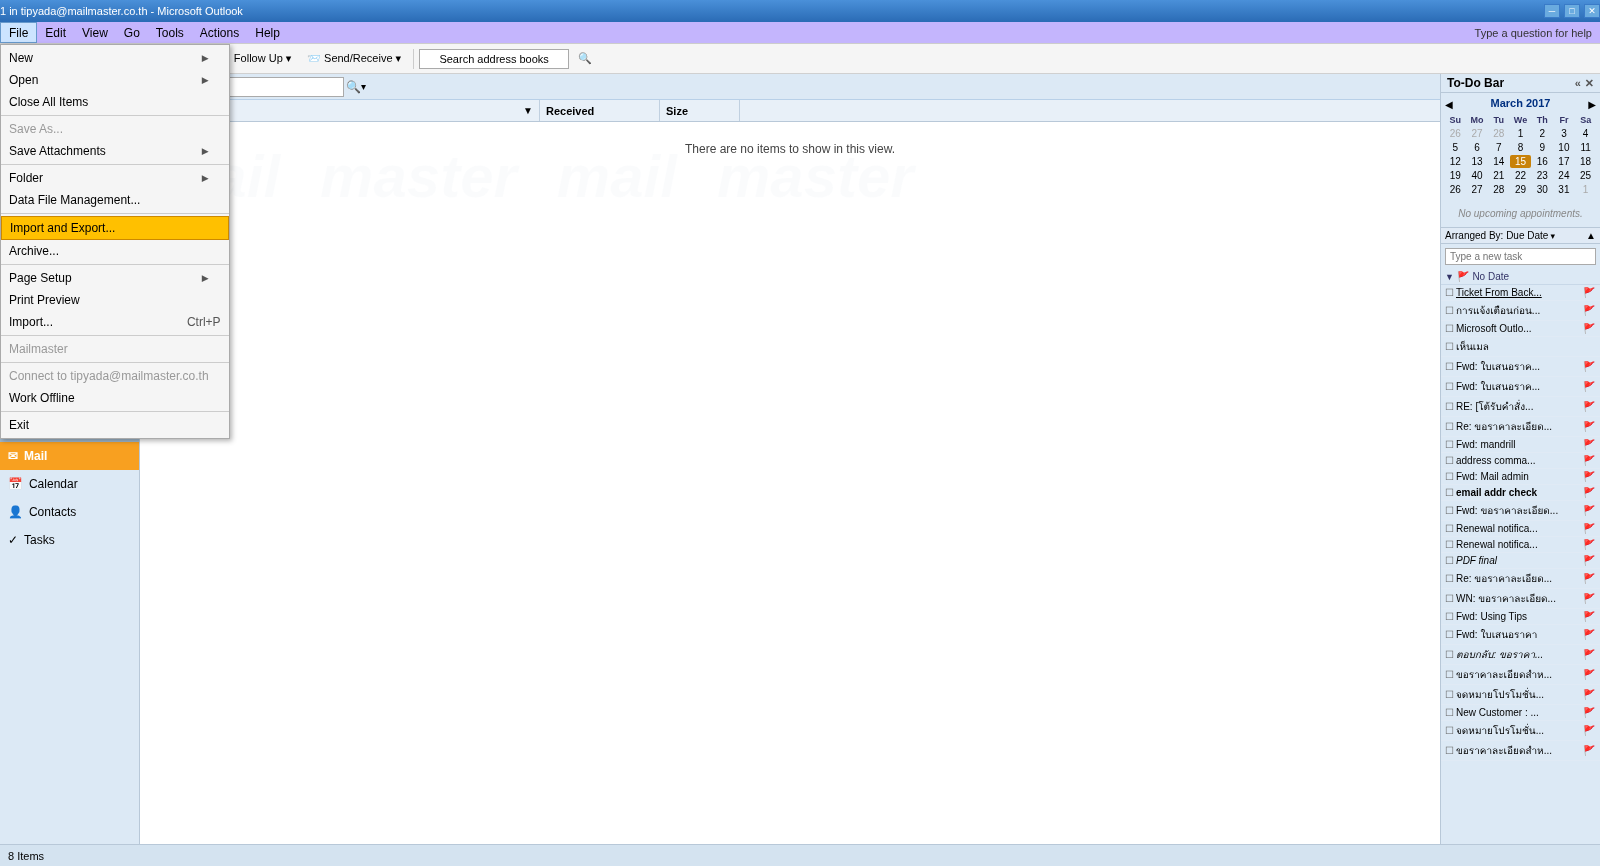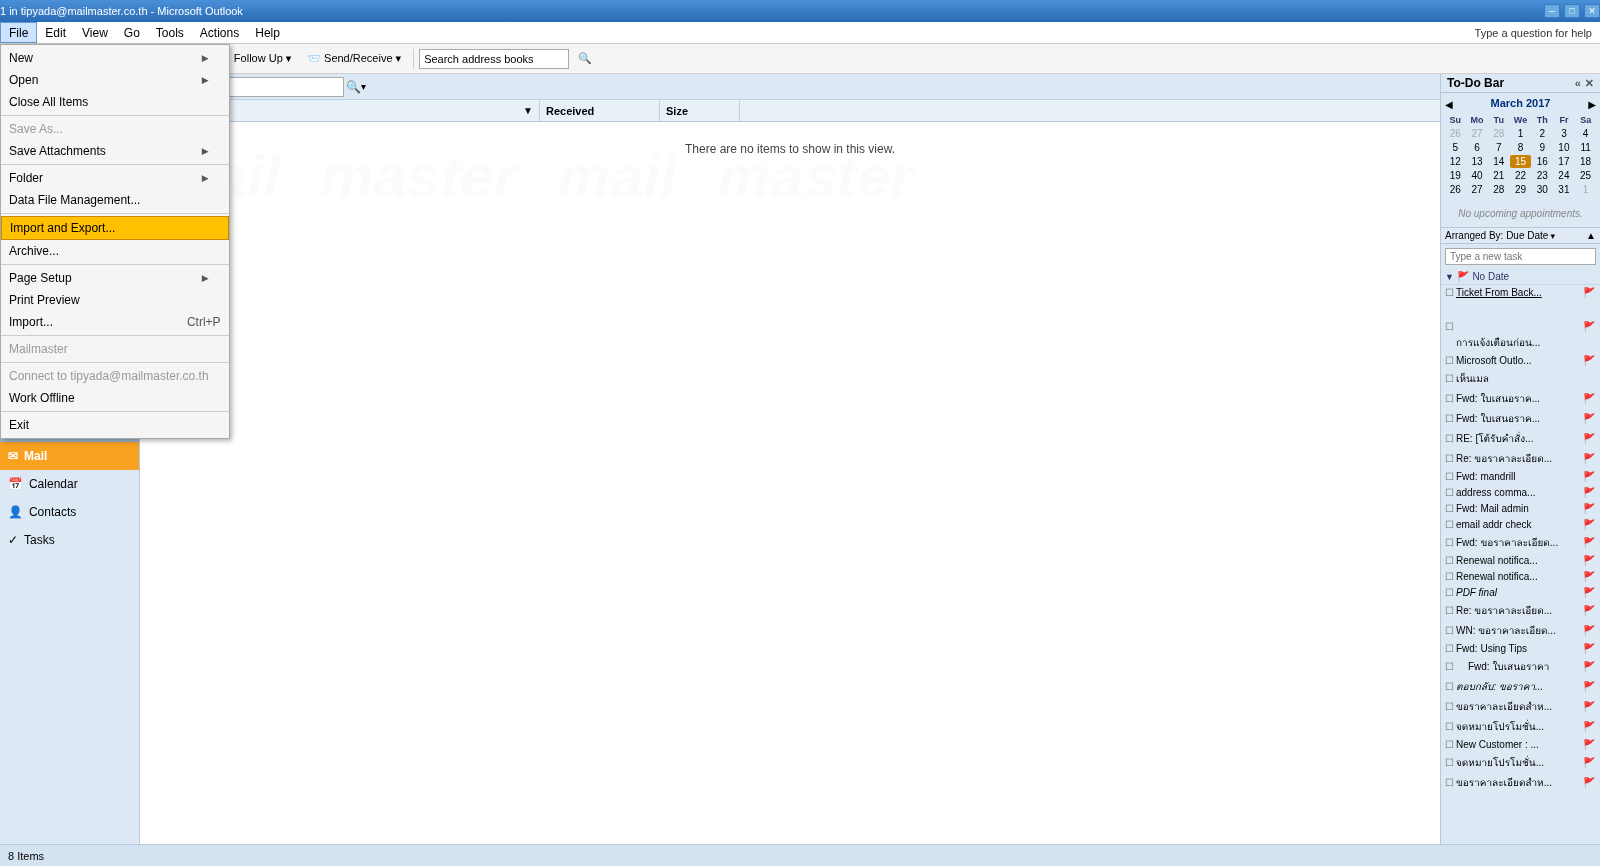--- a/index.html
+++ b/index.html
@@ -18,21 +18,21 @@
     }
     .title-bar-controls { display: flex; gap: 4px; }
     .title-bar-btn {
       width: 16px; height: 14px; background: #6aabdf; border: 1px solid #3a7bc8;
       display: flex; align-items: center; justify-content: center; font-size: 9px; cursor: pointer; color: white;
     }
 
     
     .menu-bar {
       height: 22px;
-      background: #ffffff;
+      background: #c4b5fd;
       display: flex;
       align-items: center;
       border-bottom: 1px solid #ccc;
     }
     .menu-item {
       padding: 2px 8px;
       font-size: 12px;
       cursor: pointer;
       height: 100%;
       display: flex;
@@ -390,21 +390,21 @@
   <div class="toolbar-sep"></div>
   <button class="toolbar-btn">
     <span>🚩</span>
     <span>Follow Up ▾</span>
   </button>
   <button class="toolbar-btn">
     <span>📨</span>
     <span>Send/Receive ▾</span>
   </button>
   <div class="toolbar-sep"></div>
-  <input type="text" class="search-input" style="width: 150px;" value="Search address books">
+  <input type="text" class="search-input" style="width: 150px; text-align: center;" value="Search address books">
   <button class="toolbar-btn">
     <span>🔍</span>
   </button>
 </div>
 
 <div style="display:flex; height:calc(866px - 22px - 22px - 30px - 22px); margin-top:0;">
 
   <div class="sidebar">
     <div style="overflow-y:auto; flex:1; padding-top:2px;">
 
@@ -626,21 +626,21 @@
     </div>
 
     <div class="todo-task-list">
       <div class="task-item">
         <span style="font-size:10px; color:#666;">☐</span>
         <span style="flex:1; overflow:hidden; text-overflow:ellipsis; white-space:nowrap;text-decoration:underline;">Ticket From Back...</span>
         <span class="task-flag">🚩</span>
       </div>
       <div class="task-item">
         <span style="font-size:10px; color:#666;">☐</span>
-        <span style="flex:1; overflow:hidden; text-overflow:ellipsis; white-space:nowrap;margin-top:32px;">การแจ้งเตือนก่อน...</span>
+        <span style="flex:1; overflow:hidden; text-overflow:ellipsis; white-space:nowrap;">การแจ้งเตือนก่อน...</span>
         <span class="task-flag">🚩</span>
       </div>
       <div class="task-item">
         <span style="font-size:10px; color:#666;">☐</span>
         <span style="flex:1; overflow:hidden; text-overflow:ellipsis; white-space:nowrap;">Microsoft Outlo...</span>
         <span class="task-flag">🚩</span>
       </div>
       <div class="task-item">
         <span style="font-size:10px; color:#666;">☐</span>
         <span style="flex:1; overflow:hidden; text-overflow:ellipsis; white-space:nowrap;">เห็นเมล</span>
@@ -676,21 +676,21 @@
         <span style="flex:1; overflow:hidden; text-overflow:ellipsis; white-space:nowrap;">address comma...</span>
         <span class="task-flag">🚩</span>
       </div>
       <div class="task-item">
         <span style="font-size:10px; color:#666;">☐</span>
         <span style="flex:1; overflow:hidden; text-overflow:ellipsis; white-space:nowrap;">Fwd: Mail admin</span>
         <span class="task-flag">🚩</span>
       </div>
       <div class="task-item">
         <span style="font-size:10px; color:#666;">☐</span>
-        <span style="flex:1; overflow:hidden; text-overflow:ellipsis; white-space:nowrap;">email addr check</span>
+        <span style="flex:1; overflow:hidden; text-overflow:ellipsis; white-space:nowrap;font-weight:bold;">email addr check</span>
         <span class="task-flag">🚩</span>
       </div>
       <div class="task-item">
         <span style="font-size:10px; color:#666;">☐</span>
         <span style="flex:1; overflow:hidden; text-overflow:ellipsis; white-space:nowrap;">Fwd: ขอราคาละเอียด...</span>
         <span class="task-flag">🚩</span>
       </div>
       <div class="task-item">
         <span style="font-size:10px; color:#666;">☐</span>
         <span style="flex:1; overflow:hidden; text-overflow:ellipsis; white-space:nowrap;">Renewal notifica...</span>
@@ -716,21 +716,21 @@
         <span style="flex:1; overflow:hidden; text-overflow:ellipsis; white-space:nowrap;">WN: ขอราคาละเอียด...</span>
         <span class="task-flag">🚩</span>
       </div>
       <div class="task-item">
         <span style="font-size:10px; color:#666;">☐</span>
         <span style="flex:1; overflow:hidden; text-overflow:ellipsis; white-space:nowrap;">Fwd: Using Tips</span>
         <span class="task-flag">🚩</span>
       </div>
       <div class="task-item">
         <span style="font-size:10px; color:#666;">☐</span>
-        <span style="flex:1; overflow:hidden; text-overflow:ellipsis; white-space:nowrap;margin-left:12px;">Fwd: ใบเสนอราคา</span>
+        <span style="flex:1; overflow:hidden; text-overflow:ellipsis; white-space:nowrap;">Fwd: ใบเสนอราคา</span>
         <span class="task-flag">🚩</span>
       </div>
       <div class="task-item">
         <span style="font-size:10px; color:#666;">☐</span>
         <span style="flex:1; overflow:hidden; text-overflow:ellipsis; white-space:nowrap;font-style:italic;">ตอบกลับ: ขอราคา...</span>
         <span class="task-flag">🚩</span>
       </div>
       <div class="task-item">
         <span style="font-size:10px; color:#666;">☐</span>
         <span style="flex:1; overflow:hidden; text-overflow:ellipsis; white-space:nowrap;">ขอราคาละเอียดสำห...</span>

